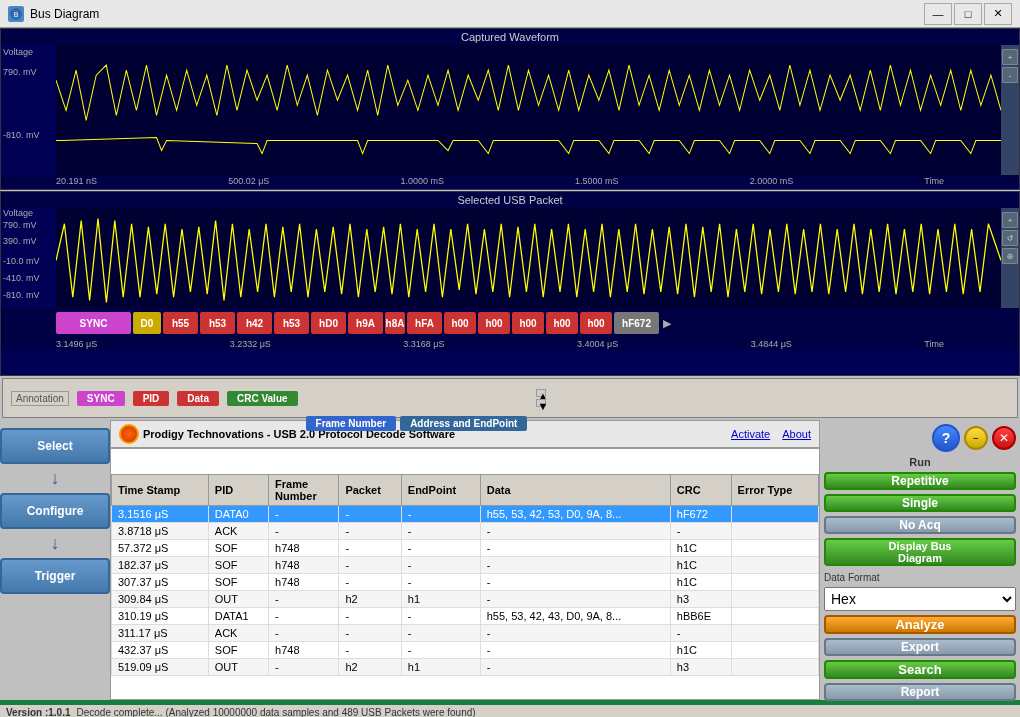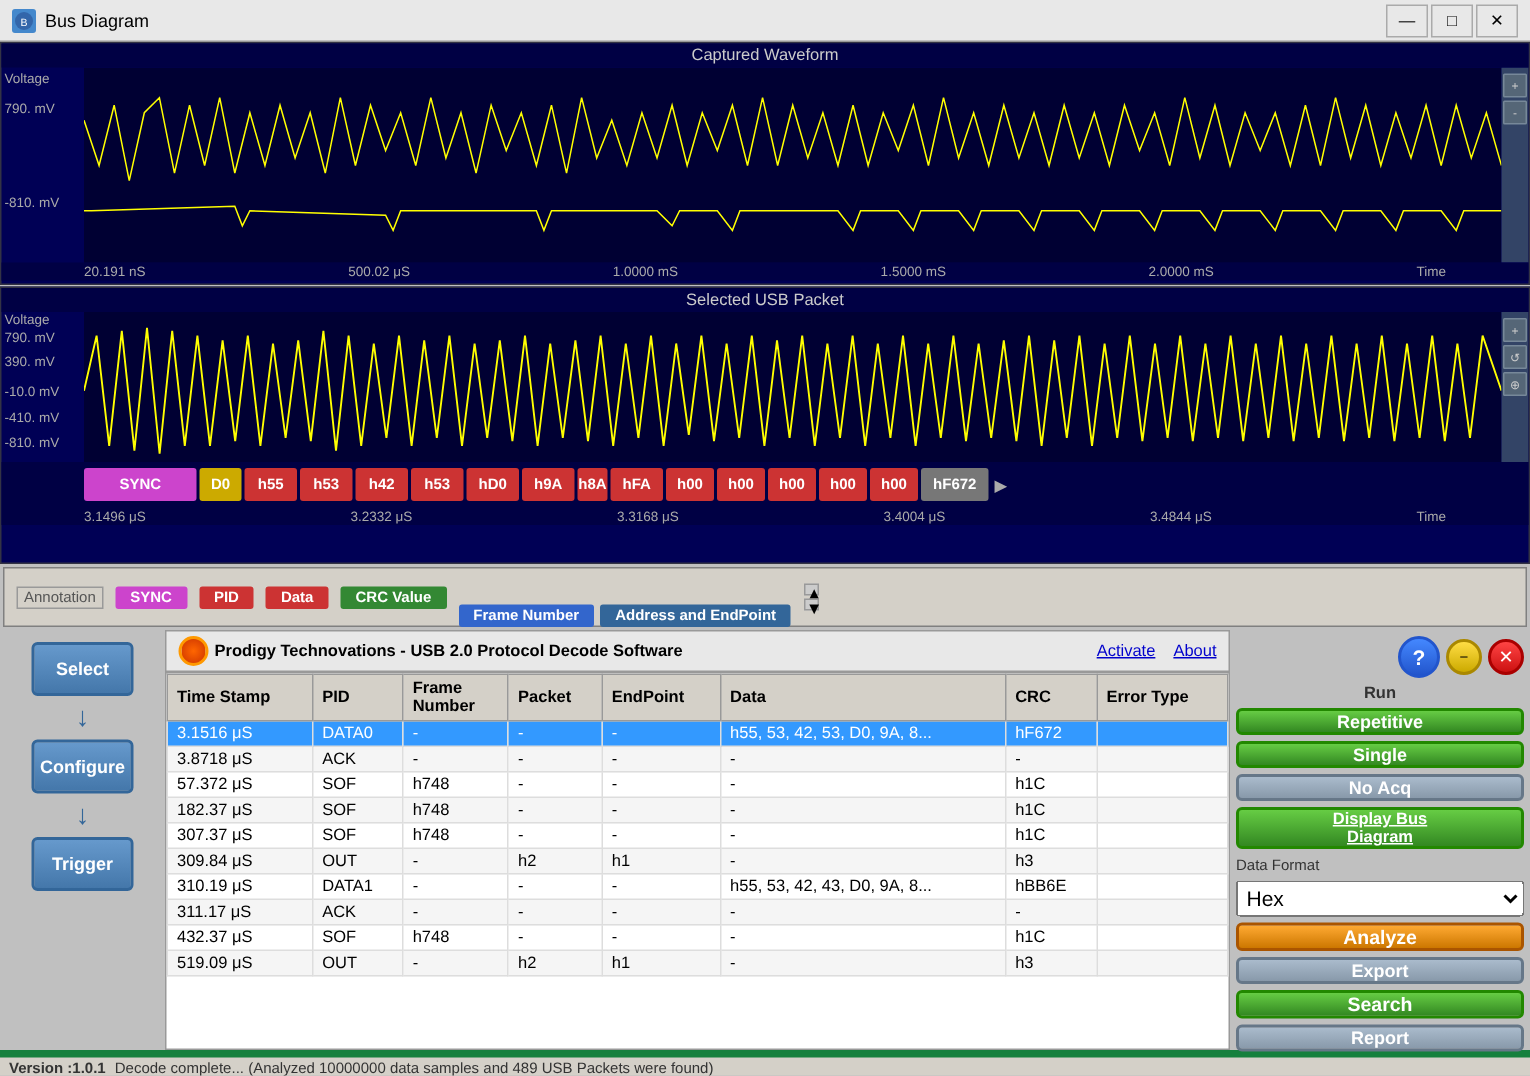--- a/index.html
+++ b/index.html
@@ -65,21 +65,21 @@
       position: absolute;
       left: 55px;
       right: 0;
       top: 0;
       bottom: 0;
     }
 
     .time-axis {
       display: flex;
       justify-content: space-between;
-      padding: 1px 55px 1px 55px;
+      padding: 1px 75px 1px 55px;
       color: #aaaaaa;
       font-size: 9px;
       background: #000044;
     }
 
     
     .protocol-bars {
       display: flex;
       align-items: center;
       padding: 3px 55px;
@@ -157,21 +157,21 @@
       width: 110px;
       background: #c0c0c0;
       display: flex;
       flex-direction: column;
       align-items: center;
       padding: 8px 4px;
       gap: 4px;
     }
 
     .sidebar-btn {
-      width: 68px;
+      width: 110px;
       height: 36px;
       background: linear-gradient(to bottom, #6699cc, #4477aa);
       border: 2px solid #336699;
       border-radius: 4px;
       color: white;
       font-size: 12px;
       font-weight: bold;
       cursor: pointer;
       display: flex;
       align-items: center;
@@ -318,21 +318,20 @@
       border: 2px solid #228800;
       border-radius: 4px;
       color: white;
       font-size: 11px;
       font-weight: bold;
       cursor: pointer;
       text-align: center;
       display: flex;
       align-items: center;
       justify-content: center;
-      text-decoration: underline;
     }
 
     .data-format-label {
       font-size: 10px;
       color: #333;
       margin-top: 2px;
     }
 
     .format-select {
       width: 100%;
@@ -380,20 +379,21 @@
       align-items: center;
       justify-content: center;
       font-size: 12px;
     }
 
     
     .table-wrapper {
       height: 220px;
       overflow-y: scroll;
       position: relative;
+      margin-top: 25px;
     }
 
     
     .status-bar {
       background: #d4d0c8;
       border-top: 5px solid #15803d;
       padding: 2px 6px;
       font-size: 10px;
       color: #333;
       display: flex;
@@ -612,21 +612,21 @@
     <span>Time</span>
   </div>
 </div>
 
 <div class="annotation-area">
   <span style="border:1px solid #999;padding:1px 4px;font-size:10px;color:#555;">Annotation</span>
   <div class="ann-badge" style="background:#cc44cc;">SYNC</div>
   <div class="ann-badge" style="background:#cc3333;">PID</div>
   <div class="ann-badge" style="background:#cc3333;">Data</div>
   <div class="ann-badge" style="background:#338833;">CRC Value</div>
-  <div style="display:flex;gap:4px;margin-top:16px;position:relative;top:4px;">
+  <div style="display:flex;gap:4px;margin-top:16px;position:relative;top:17px;">
     <div class="ann-badge" style="background:#3366cc;">Frame Number</div>
     <div class="ann-badge" style="background:#336699;">Address and EndPoint</div>
   </div>
   <div style="width:12px;display:flex;flex-direction:column;align-items:center;justify-content:center;gap:2px;">
     <div style="width:10px;height:8px;background:#ccc;border:1px solid #999;">▲</div>
     <div style="width:10px;height:8px;background:#ccc;border:1px solid #999;">▼</div>
   </div>
 </div>
 
 <div class="main-bottom">

